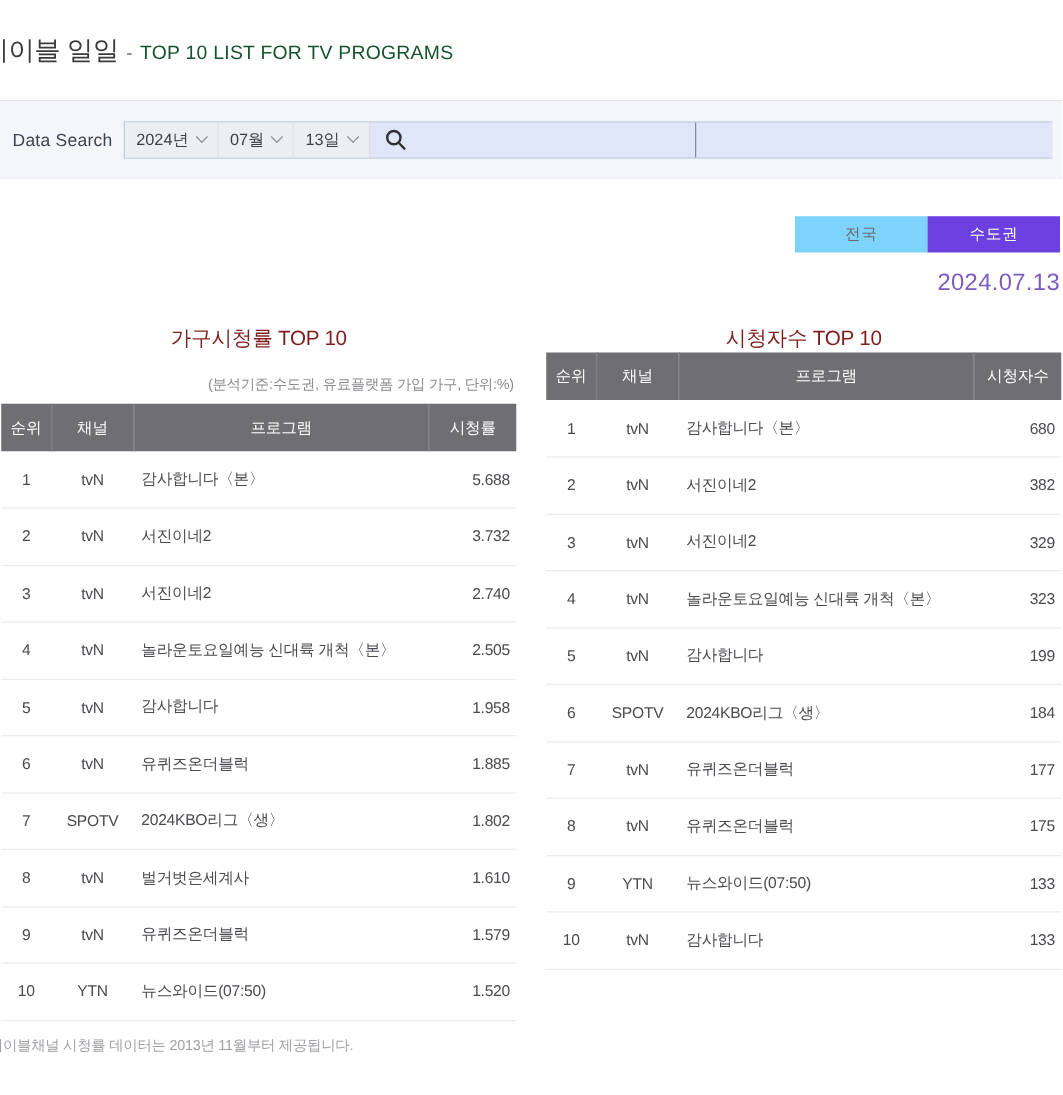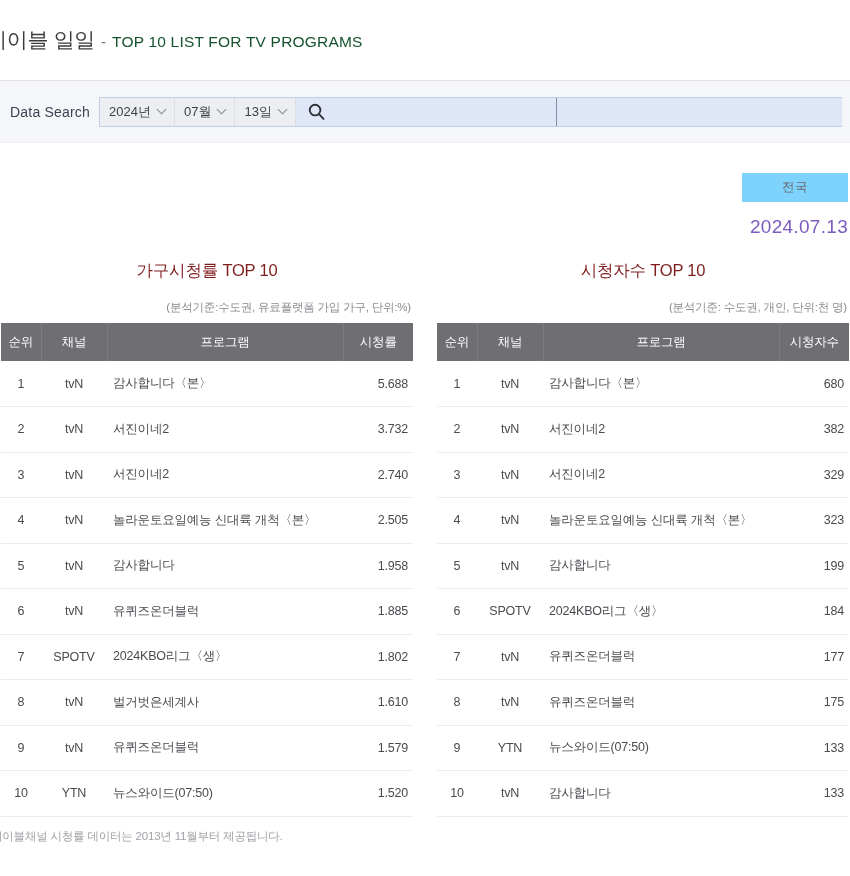--- a/index.html
+++ b/index.html
@@ -244,20 +244,23 @@
     <input class="search-input-a" type="text" placeholder="" style="">
     <div class="divider-caret"></div>
     <input class="search-input-b" type="text" placeholder="" style="">
   </div>
 </div>
 
 <div class="tabs-row">
   <div class="region-tab inactive">
     <span>전국</span>
   </div>
+  <div class="region-tab active">
+    <span>수도권</span>
+  </div>
 </div>
 
 <div class="date-display">2024.07.13</div>
 
 <div class="tables">
 
   <div class="table-panel">
     <div class="panel-title">가구시청률 TOP 10</div>
     <div class="panel-sub">(분석기준:수도권, 유료플랫폼 가입 가구, 단위:%)</div>
     <table class="rank-table">
@@ -330,21 +333,20 @@
             <td class="c-prog">뉴스와이드(07:50)</td>
             <td class="c-val">1.520</td>
           </tr>
       </tbody>
     </table>
     <div class="footnote">케이블채널 시청률 데이터는 2013년 11월부터 제공됩니다.</div>
   </div>
 
   <div class="table-panel">
     <div class="panel-title">시청자수 TOP 10</div>
-    <div class="panel-sub">(분석기준: 수도권, 개인, 단위:천 명)</div>
     <table class="rank-table">
       <thead>
         <tr>
           <th class="col-rank">순위</th>
           <th class="col-ch">채널</th>
           <th class="col-prog">프로그램</th>
           <th class="col-val">시청자수</th>
         </tr>
       </thead>
       <tbody>

